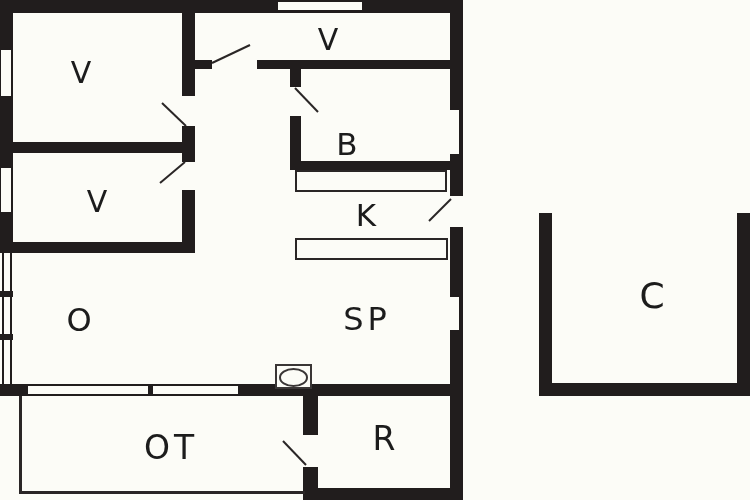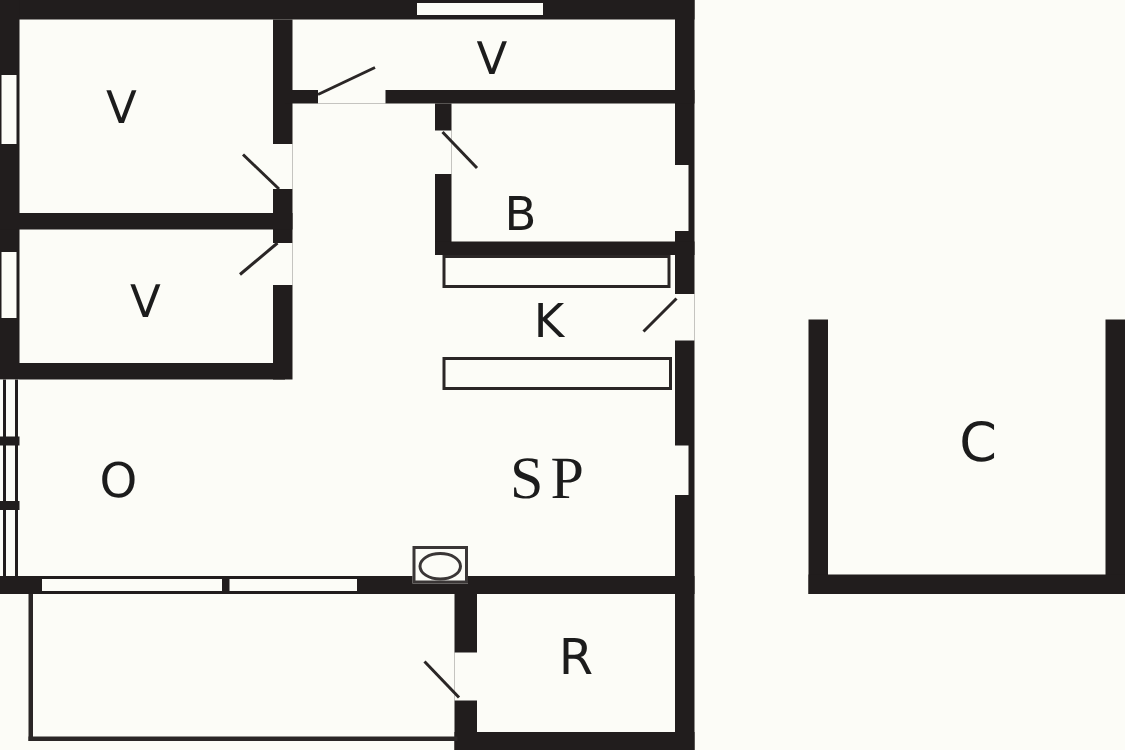--- a/index.html
+++ b/index.html
@@ -83,17 +83,18 @@
     <line x1="429" y1="221" x2="451" y2="199" stroke="#2a2626" stroke-width="2"></line>
     <line x1="283" y1="441" x2="306" y2="465" stroke="#2a2626" stroke-width="2"></line>
   </svg>
 
   <span class="room-label" style="left:81px;top:73px;font-size:30px;">V</span>
   <span class="room-label" style="left:97px;top:202px;font-size:30px;">V</span>
   <span class="room-label" style="left:328px;top:40px;font-size:30px;">V</span>
   <span class="room-label" style="left:347px;top:144px;font-size:31px;">B</span>
   <span class="room-label" style="left:366px;top:215px;font-size:31px;">K</span>
   <span class="room-label" style="left:79px;top:320px;font-size:32px;">O</span>
-  <span class="room-label" style="left:367px;top:319px;font-size:40px;letter-spacing:0.12em;font-family:Liberation Serif, serif;">SP</span>
+  <span class="room-label" style="left:367px;top:319px;font-size:32px;letter-spacing:0.12em;">SP</span>
+  <span class="room-label" style="left:171px;top:447px;font-size:33px;letter-spacing:0.12em;">OT</span>
   <span class="room-label" style="left:384px;top:438px;font-size:33px;">R</span>
   <span class="room-label" style="left:652px;top:296px;font-size:36px;">C</span>
 
 </div>
 
 </body></html>

